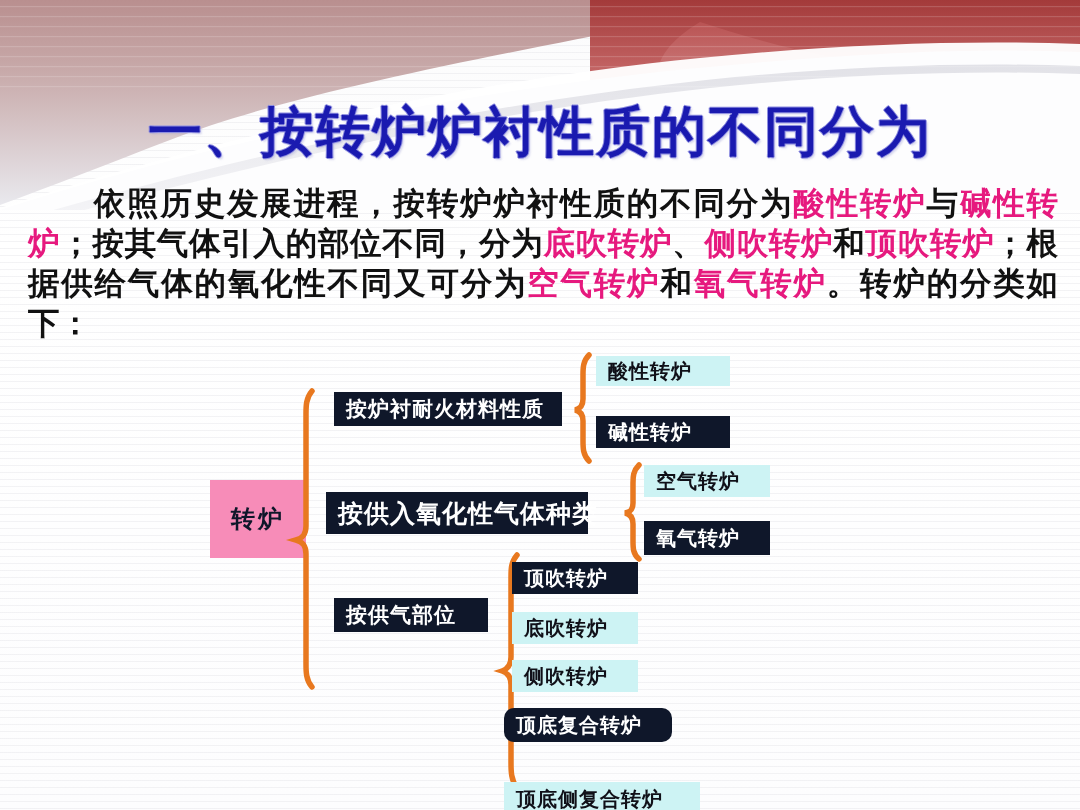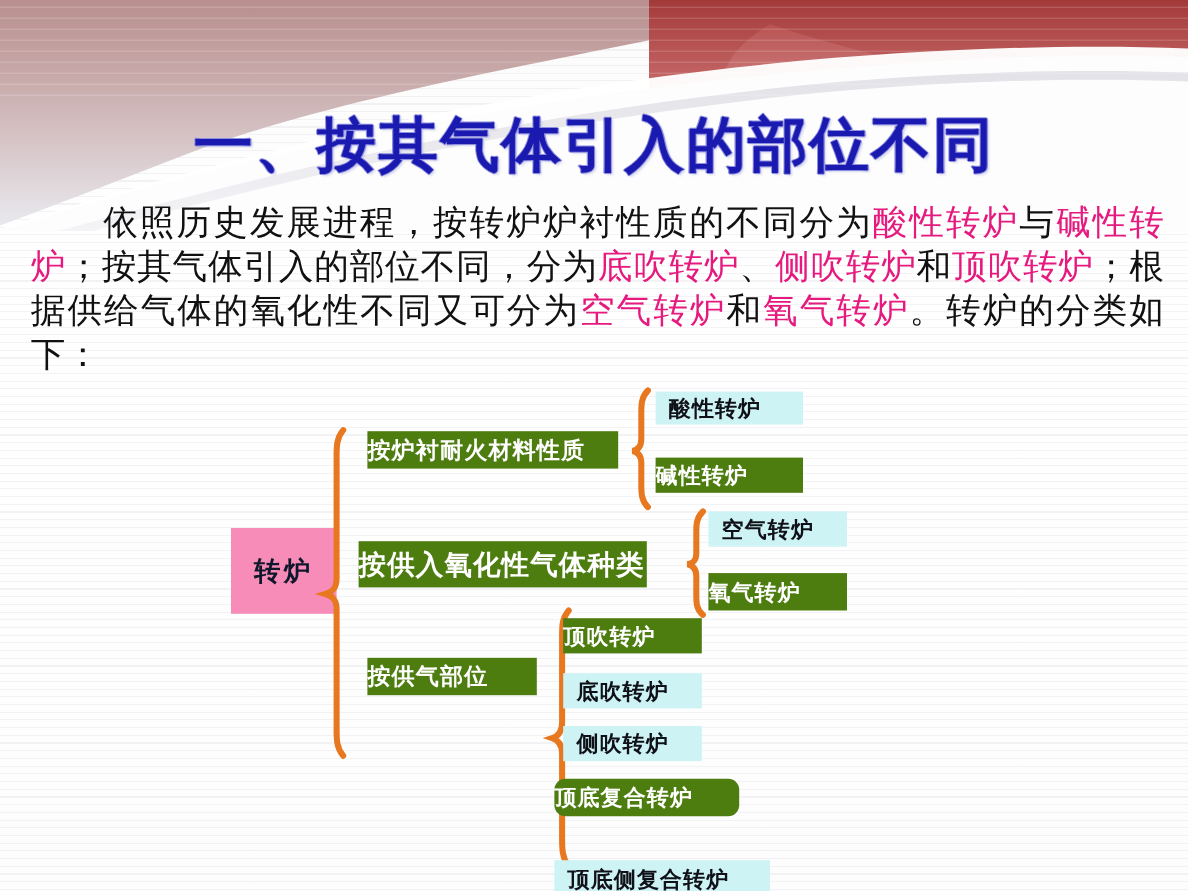--- a/index.html
+++ b/index.html
@@ -69,21 +69,21 @@
 
   
   .para {
     position: absolute;
     left: 28px;
     top: 183px;
     width: 1030px;
     font-size: 31.5px;
     line-height: 40px;
     color: #111111;
-    font-weight: 400;
+    font-weight: 700;
     text-align: justify;
     text-justify: inter-ideograph;
   }
   .para .indent { display: inline-block; width: 64px; }
   .hl { color: #e6197e; }
 
   
   .diagram {
     position: absolute;
     left: 0;
@@ -106,22 +106,23 @@
   .node.root {
     background: #f78cb8;
     color: #0f172a;
     justify-content: center;
     font-size: 24px;
     letter-spacing: 3px;
   }
 
   
   .node.teal {
-    background: #4d7c0f;
+    background: #0f172a;
     color: #ffffff;
+    padding-left: 12px;
   }
   
   .node.cyan {
     background: #cdf3f4;
     color: #101018;
     padding-left: 12px;
   }
 
   
   .brace { position: absolute; }
@@ -178,21 +179,21 @@
         <rect x="0" y="36" width="1080" height="1.2" fill="#ffffff"></rect>
         <rect x="0" y="46" width="1080" height="1.2" fill="#ffffff"></rect>
         <rect x="0" y="56" width="1080" height="1.2" fill="#ffffff"></rect>
         <rect x="0" y="66" width="1080" height="1.2" fill="#ffffff"></rect>
         <rect x="0" y="76" width="1080" height="1.2" fill="#ffffff"></rect>
         <rect x="0" y="86" width="1080" height="1.2" fill="#ffffff"></rect>
       </g>
     </svg>
   </div>
 
-  <div class="title">一、按其气体引入的部位不同</div>
+  <div class="title">一、按转炉炉衬性质的不同分为</div>
 
   <div class="para">
     <span class="indent"></span><span id="para-body"><span>依照历史发展进程，按转炉炉衬性质的不同分为</span><span class="hl">酸性转炉</span><span>与</span><span class="hl">碱性转炉</span><span>；按其气体引入的部位不同，分为</span><span class="hl">底吹转炉</span><span>、</span><span class="hl">侧吹转炉</span><span>和</span><span class="hl">顶吹转炉</span><span>；根据供给气体的氧化性不同又可分为</span><span class="hl">空气转炉</span><span>和</span><span class="hl">氧气转炉</span><span>。转炉的分类如下：</span></span>
   </div>
 
   <div class="diagram">
 
     <div class="node root" style="left:210px; top:140px; width:96px; height:78px;">转炉</div>
 
     <div class="brace" style="left:292px; top:48px;">

